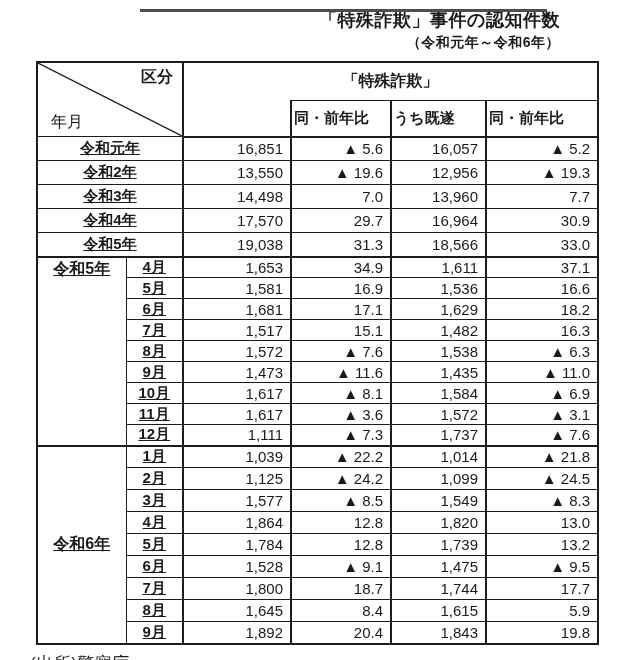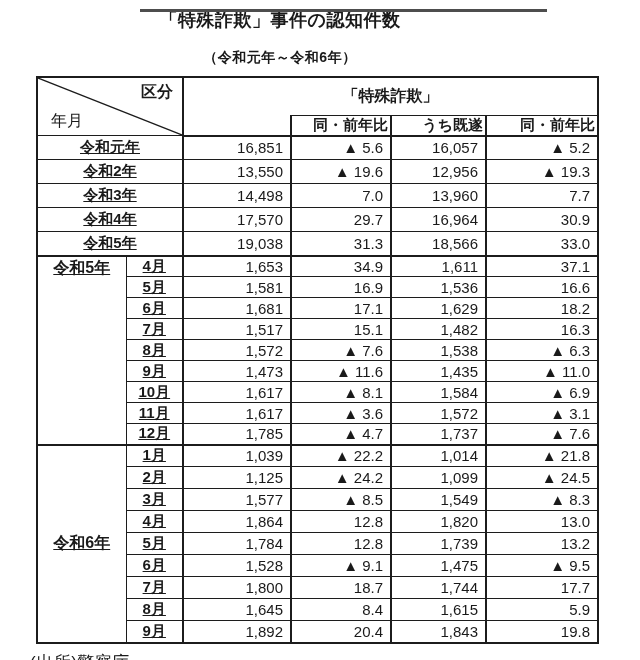--- a/index.html
+++ b/index.html
@@ -11,23 +11,23 @@
     position: relative;
     overflow: hidden;
   }
   .page { position: relative; width: 640px; height: 660px; background: #fff; }
 
   .top-bar {
     position: absolute; left: 140px; top: 0;
     width: 407px; height: 3px; background: #4d4d4d;
   }
 
-  .title-wrap { width: 560px; margin-top: 9px; text-align: center; }
+  .title-wrap { width: 560px; margin-top: 9px; text-align: right; }
   .title    { font-size: 18px; font-weight: bold; line-height: 22px; letter-spacing: 0.5px; }
-  .subtitle { font-size: 14px; font-weight: bold; line-height: 20px; margin-top: 16px; letter-spacing: 0.5px; }
+  .subtitle { font-size: 14px; font-weight: bold; line-height: 20px; margin-top: 1px; letter-spacing: 0.5px; }
 
   table.stats {
     border-collapse: collapse;
     table-layout: fixed;
     margin: 9px 0 0 36px;
     border: 2px solid #1c1c1c;
   }
   th, td {
     border: 2px solid #1c1c1c;
     border-top-width: 1px;
@@ -41,21 +41,21 @@
   tbody tr.m5 { height: 21px; }
   tbody tr.m6 { height: 22px; }
 
   th.corner { position: relative; padding: 16px; }
   th.corner svg { position: absolute; inset: 0; width: 100%; height: 100%; display: block; }
   .corner-kubun    { position: absolute; top: 4px; right: 9px;  font-size: 16px; font-weight: bold; }
   .corner-nengetsu { position: absolute; bottom: 3px; left: 13px; font-size: 16px; font-weight: normal; }
 
   th.group { font-size: 16px; font-weight: bold; text-align: center; vertical-align: middle; border-bottom: none; margin-top: 26px; }
   th.empty-sub { border-top: none; }
-  th.sub { font-size: 15px; font-weight: bold; text-align: right; vertical-align: middle; padding: 0 2px; }
+  th.sub { font-size: 15px; font-weight: bold; text-align: left; vertical-align: middle; padding: 8px 2px; }
   thead tr.h2 th { border-bottom-width: 2px; }
 
   td.num { text-align: right; padding-right: 7px; font-size: 15px; font-weight: normal; }
   td.label-cell { text-align: center; font-size: 15px; font-weight: bold; text-decoration: underline; }
   td.year-span { font-size: 16px; }
   td.valign-top { vertical-align: top; line-height: 21px; }
   td.valign-mid { vertical-align: middle; }
   td.cell-year-m { border-right-width: 1px; }
   td.cell-month  { border-left-width: 1px; }
   tbody tr.section-top > td { border-top-width: 2px; }
@@ -189,22 +189,22 @@
         </tr>
         <tr class="m5">
           <td class="label-cell cell-month">11月</td>
           <td class="num">1,617</td>
           <td class="num">▲ 3.6</td>
           <td class="num">1,572</td>
           <td class="num">▲ 3.1</td>
         </tr>
         <tr class="m5">
           <td class="label-cell cell-month">12月</td>
-          <td class="num">1,785</td>
-          <td class="num">▲ 4.7</td>
+          <td class="num">1,111</td>
+          <td class="num">▲ 7.3</td>
           <td class="num">1,737</td>
           <td class="num">▲ 7.6</td>
         </tr>
         <tr class="m6 section-top">
           <td class="label-cell year-span cell-year-m valign-mid" rowspan="9">令和6年</td>
           <td class="label-cell cell-month">1月</td>
           <td class="num">1,039</td>
           <td class="num">▲ 22.2</td>
           <td class="num">1,014</td>
           <td class="num">▲ 21.8</td>

